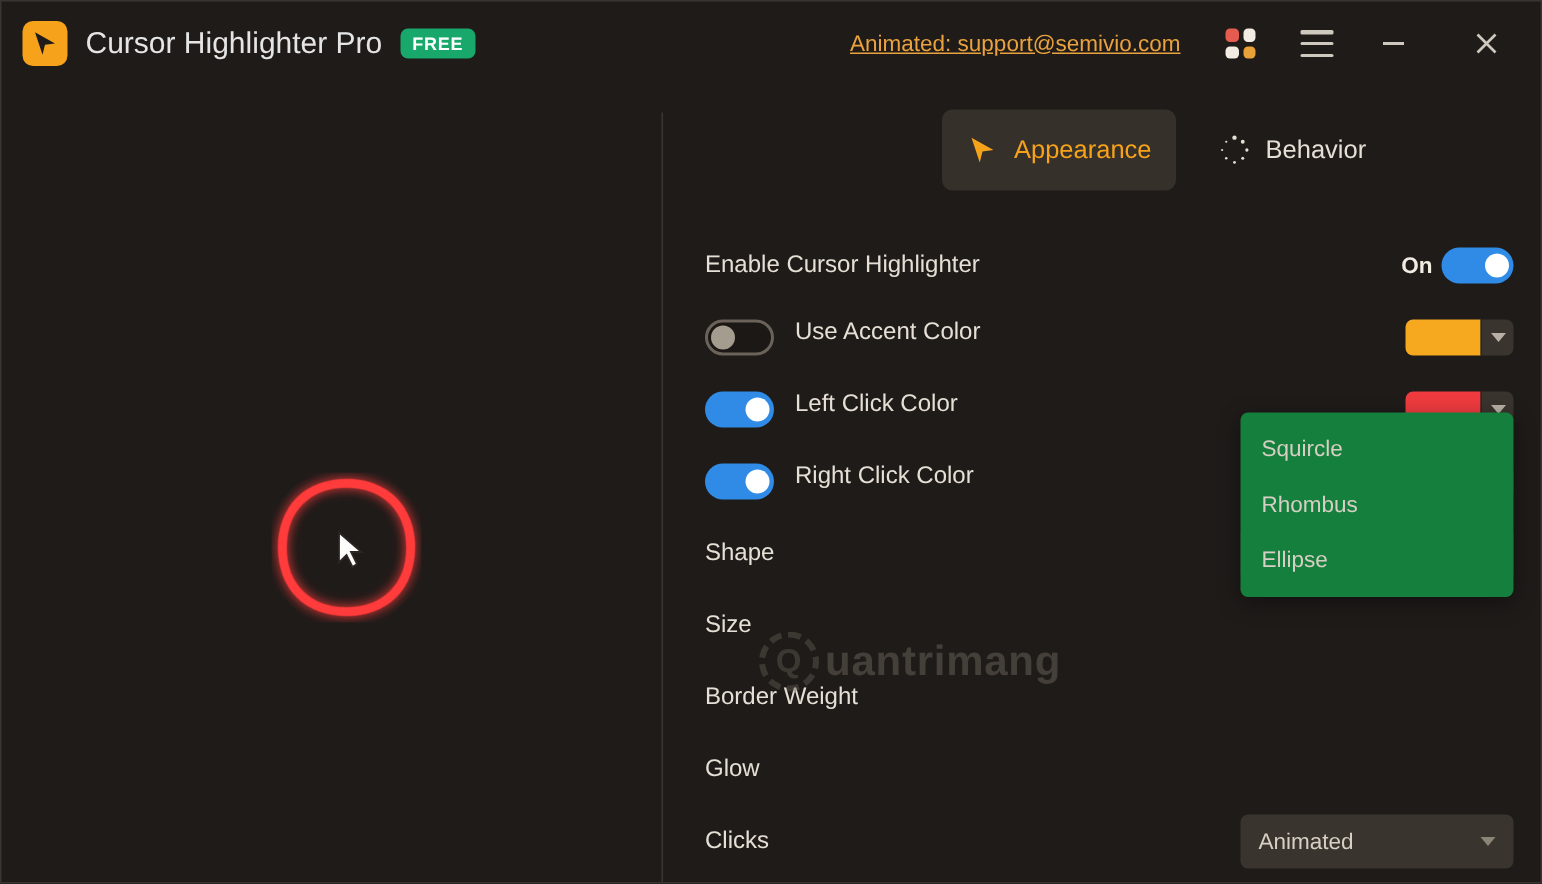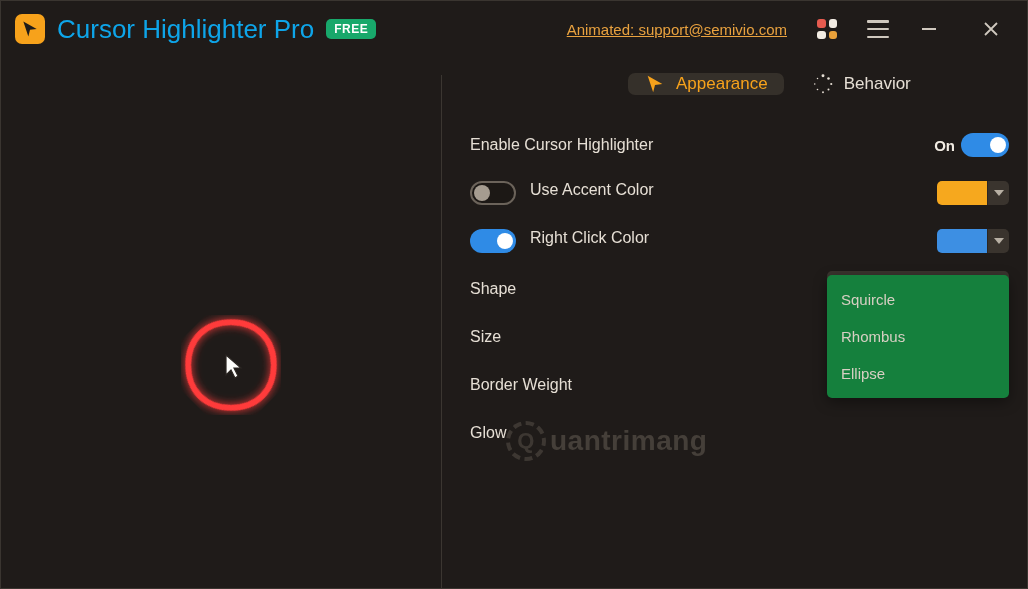--- a/index.html
+++ b/index.html
@@ -12,21 +12,21 @@
   }
   
   .header {
     height: 56px; display: flex; align-items: center;
     padding: 0 14px; gap: 12px;
   }
   .logo-box {
     width: 30px; height: 30px; background: #f7a21b;
     border-radius: 7px; display: flex; align-items: center; justify-content: center;
   }
-  .app-title { font-size: 26px; font-weight: 400; color: #0ea5e9; }
+  .app-title { font-size: 20px; font-weight: 400; color: #e5e5e5; }
   .badge {
     background: #18a86b; color: #fff; font-size: 12px; font-weight: 600;
     padding: 3px 8px; border-radius: 5px; letter-spacing: 0.5px;
   }
   .header-spacer { flex: 1; }
   .feedback {
     color: #e9a23f; font-size: 15px; text-decoration: underline; cursor: pointer;
   }
   .grid-icon {
     width: 20px; height: 20px; display: grid; grid-template-columns: 1fr 1fr;
@@ -43,21 +43,21 @@
 
   
   .main { display:flex; height: calc(100% - 56px); }
   .preview { width: 440px; position: relative; }
   .divider { width:1px; background:#3b3631; margin-top: 18px; }
   .panel { flex:1; padding: 16px 18px 0 28px; position: relative; }
 
   
   .tabs { display:flex; gap: 12px; margin-bottom: 26px; margin-left: 158px; }
   .tab {
-    display:flex; align-items:center; gap: 10px; padding: 0 16px;
+    display:flex; align-items:center; gap: 10px; padding: 16px 16px;
     border-radius: 7px; font-size: 17px; cursor:pointer;
   }
   .tab.active { background:#35302a; color:#f7a21b; }
   .tab.inactive { color:#e6dfd5; }
   .tab-icon { width:22px; height:22px; display:flex; align-items:center; justify-content:center; }
 
   
   .rows { display:flex; flex-direction:column; gap: 0; }
   .row {
     display:flex; align-items:center; height: 48px;
@@ -230,20 +230,35 @@
         </div>
         <div style="flex:1"></div>
         <div class="color-pick">
           <div class="swatch" id="sw-accent" style="background: rgb(246, 168, 30);"></div>
           <div class="swatch-caret">
               <div class="caret"></div>
             </div>
         </div>
       </div>
 
+      <div class="row">
+        <div class="toggle-wrap">
+          <div class="toggle on">
+              <div class="knob"></div>
+            </div>
+          <span class="row-label">Left Click Color</span>
+        </div>
+        <div style="flex:1"></div>
+        <div class="color-pick">
+          <div class="swatch" id="sw-left" style="background: rgb(239, 59, 63);"></div>
+          <div class="swatch-caret">
+              <div class="caret"></div>
+            </div>
+        </div>
+      </div>
 
       <div class="row">
         <div class="toggle-wrap">
           <div class="toggle on">
               <div class="knob"></div>
             </div>
           <span class="row-label">Right Click Color</span>
         </div>
         <div style="flex:1"></div>
         <div class="color-pick">
@@ -267,20 +282,27 @@
       </div>
 
       <div class="row">
         <span class="row-label">Border Weight</span>
       </div>
 
       <div class="row">
         <span class="row-label">Glow</span>
       </div>
 
+      <div class="row">
+        <span class="row-label">Clicks</span>
+        <div class="select">
+          <span>Animated</span>
+          <div class="caret"></div>
+        </div>
+      </div>
 
     </div>
 
     <div class="dropdown" style="top:218px;">
       <div class="dropdown-item">Squircle</div>
       <div class="dropdown-item">Rhombus</div>
       <div class="dropdown-item">Ellipse</div>
     </div>
 
   </div>

